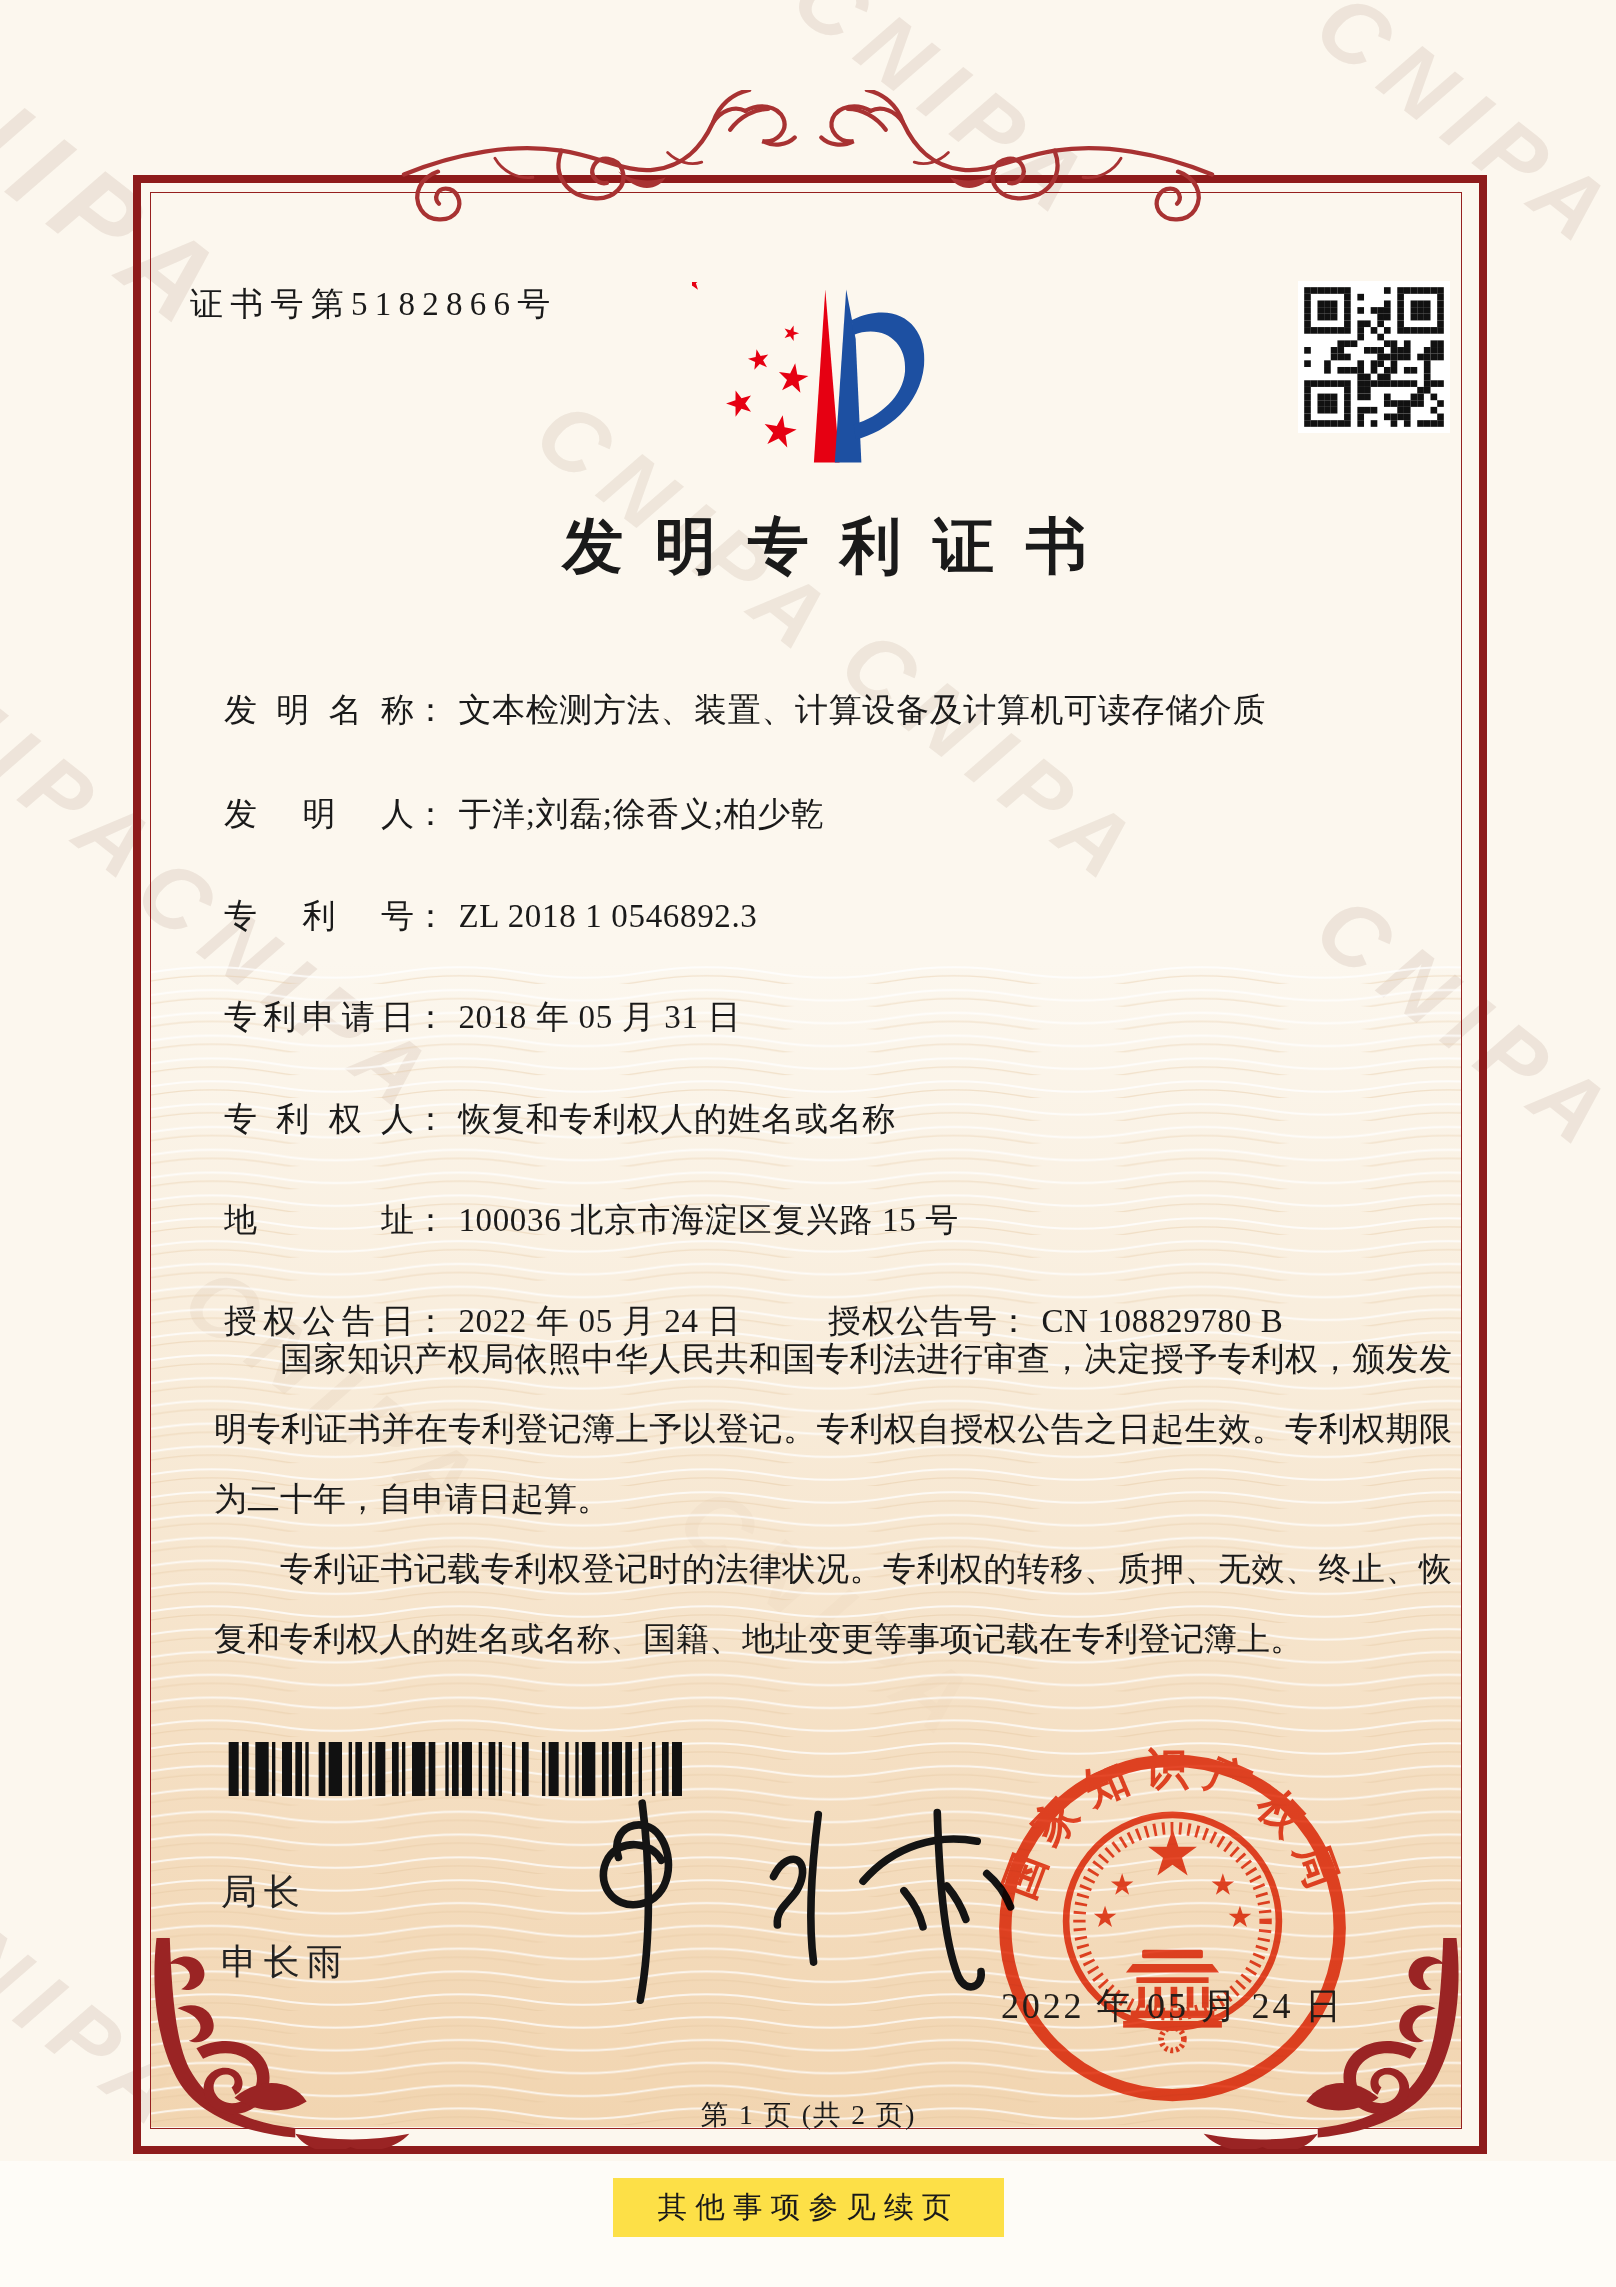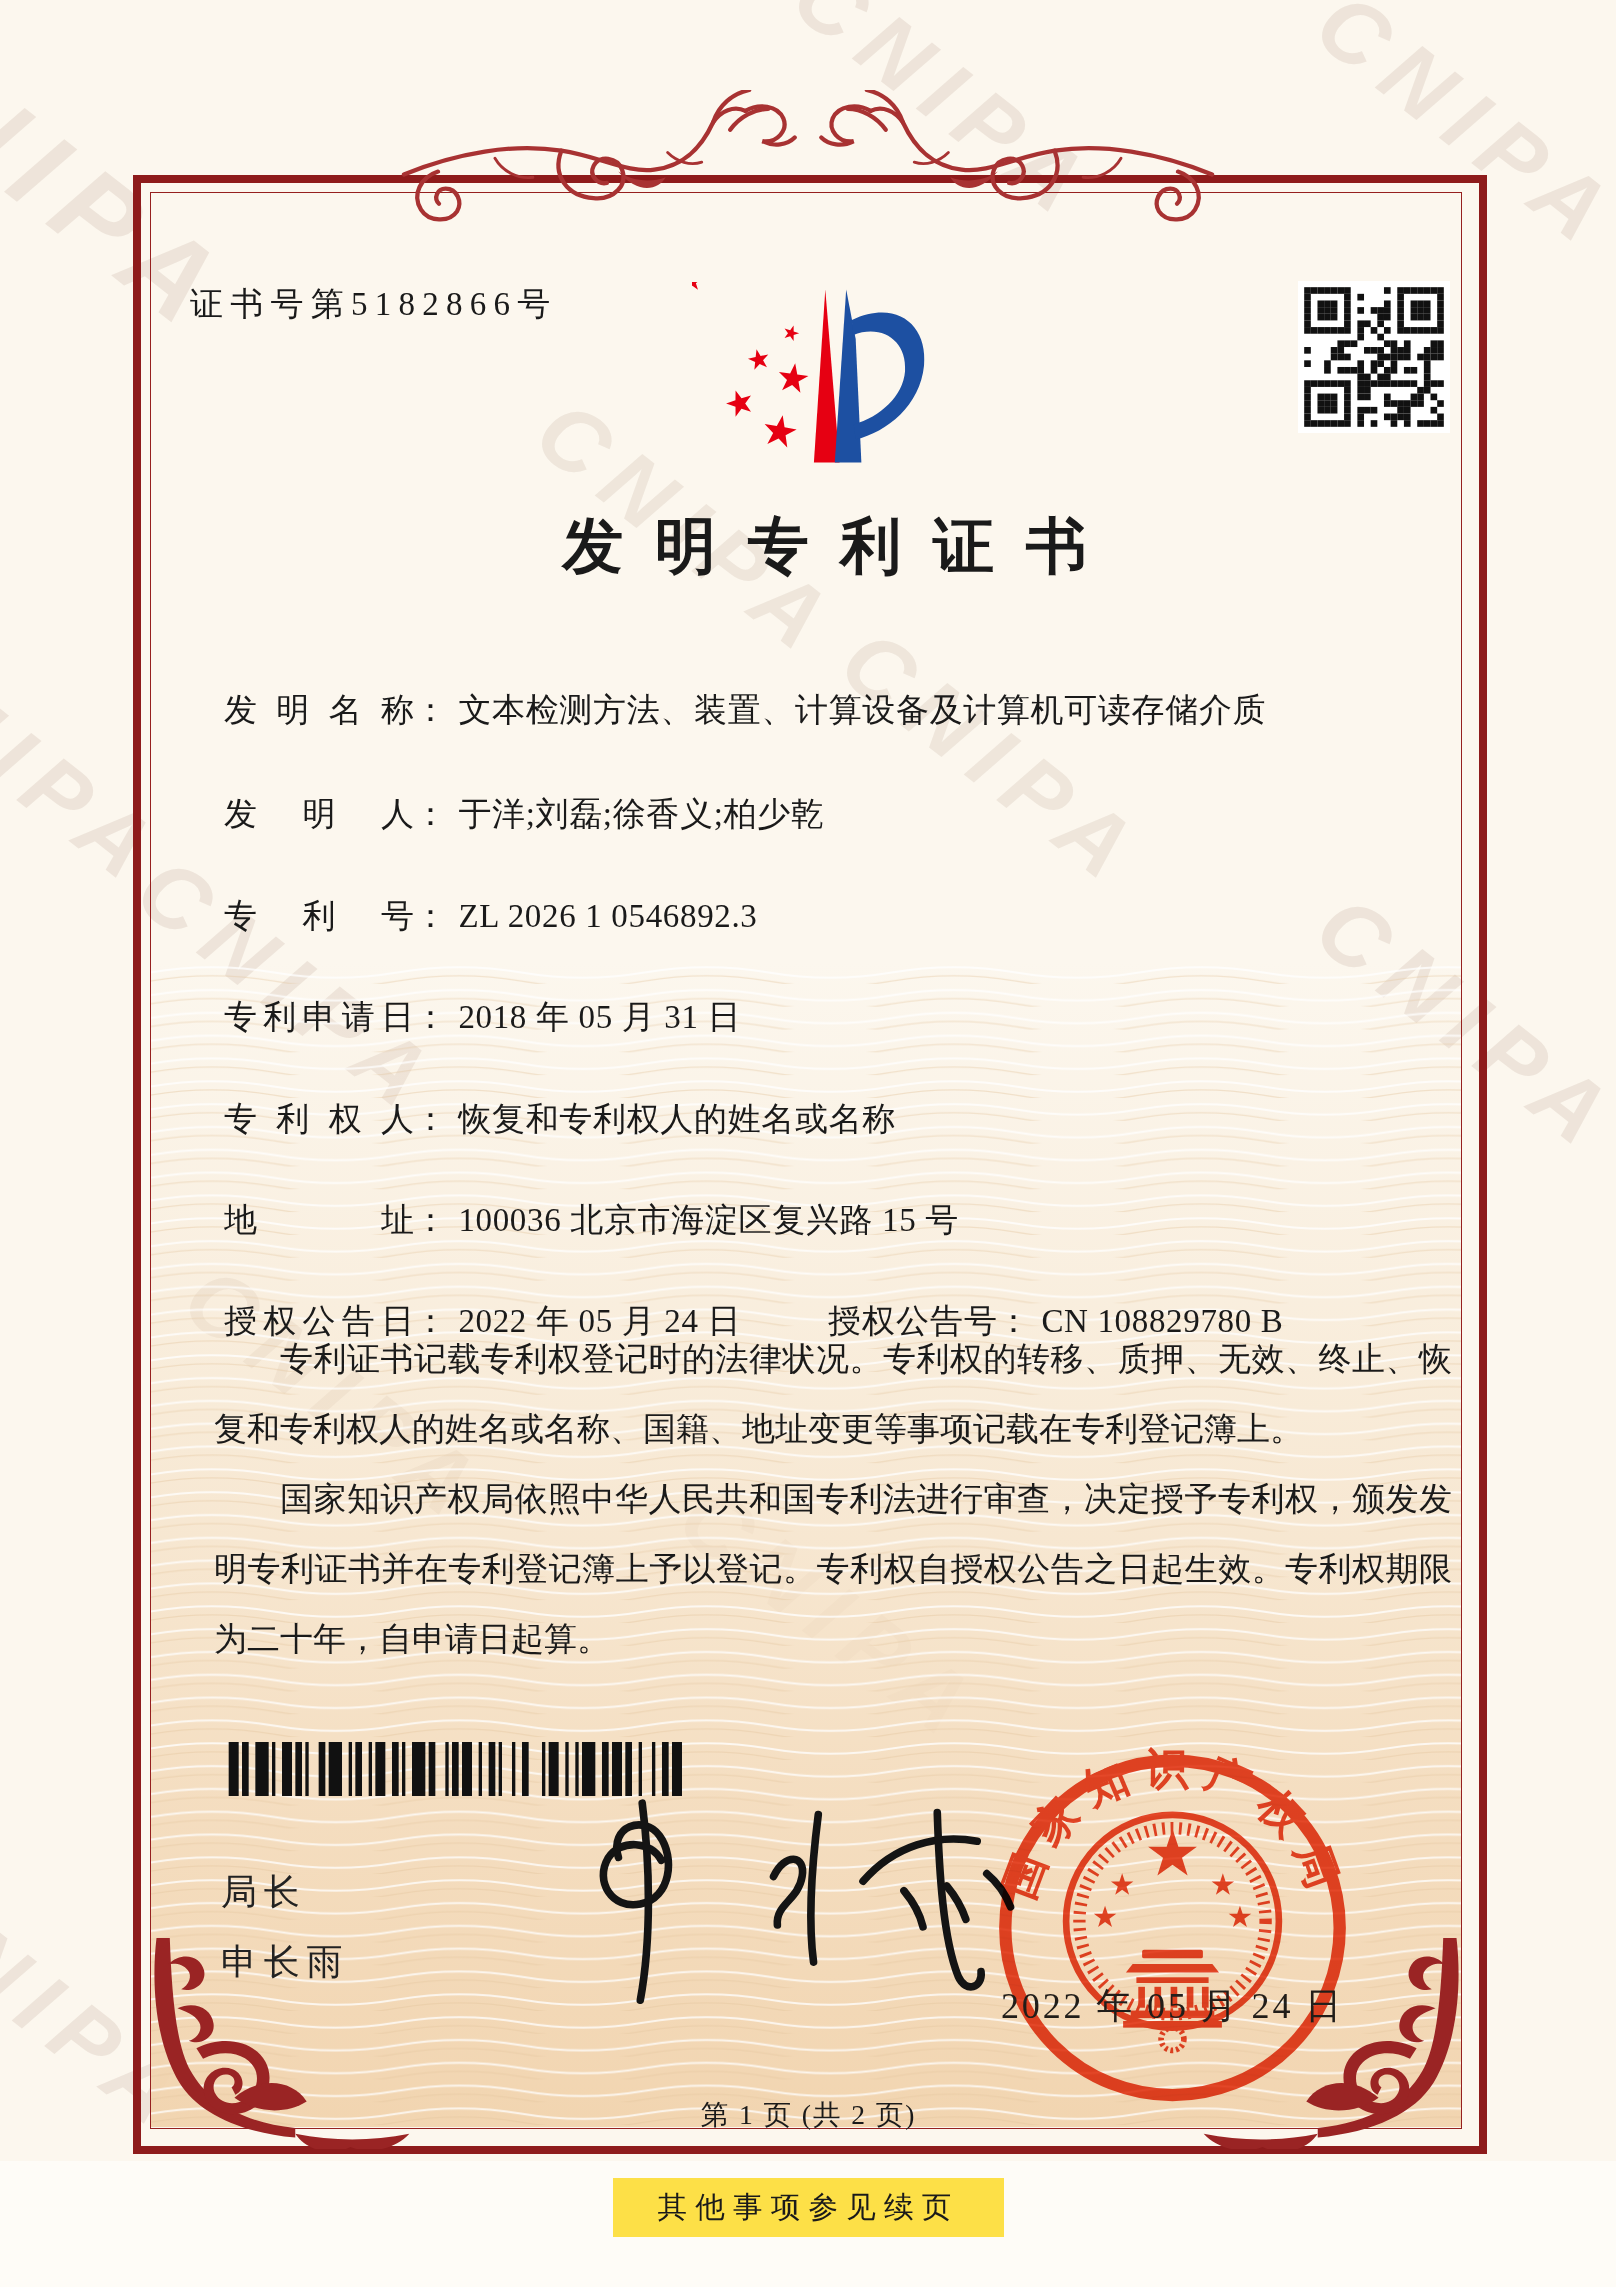--- a/index.html
+++ b/index.html
@@ -353,30 +353,30 @@
       <rect x="34.5" y="146.5" width="7" height="7" fill="#111"></rect>
       <rect x="41.5" y="146.5" width="7" height="7" fill="#111"></rect>
       <rect x="48.5" y="146.5" width="7" height="7" fill="#111"></rect>
     </svg>
 
   <div id="title" class="abs">发明专利证书</div>
 
   <div id="fields">
       <div class="row" style="top: 688px;"><span class="flabel">发明名称</span><span class="colon">：</span><span class="fvalue">文本检测方法、装置、计算设备及计算机可读存储介质</span></div>
       <div class="row" style="top: 792px;"><span class="flabel">发明人</span><span class="colon">：</span><span class="fvalue">于洋;刘磊;徐香义;柏少乾</span></div>
-      <div class="row" style="top: 894px;"><span class="flabel">专利号</span><span class="colon">：</span><span class="fvalue">ZL 2026 1 0546892.3</span></div>
+      <div class="row" style="top: 894px;"><span class="flabel">专利号</span><span class="colon">：</span><span class="fvalue">ZL 2018 1 0546892.3</span></div>
       <div class="row" style="top: 995px;"><span class="flabel">专利申请日</span><span class="colon">：</span><span class="fvalue">2018 年 05 月 31 日</span></div>
       <div class="row" style="top: 1097px;"><span class="flabel">专利权人</span><span class="colon">：</span><span class="fvalue">恢复和专利权人的姓名或名称</span></div>
       <div class="row" style="top: 1198px;"><span class="flabel">地址</span><span class="colon">：</span><span class="fvalue">100036 北京市海淀区复兴路 15 号</span></div>
       <div class="row" style="top: 1299px;"><span class="flabel">授权公告日</span><span class="colon">：</span><span class="fvalue">2022 年 05 月 24 日</span><span class="grant2"><span class="flabel">授权公告号</span><span class="colon">：</span><span class="fvalue">CN 108829780 B</span></span></div>
     </div>
 
   <div id="paras" class="abs">
+      <p>国家知识产权局依照中华人民共和国专利法进行审查，决定授予专利权，颁发发明专利证书并在专利登记簿上予以登记。专利权自授权公告之日起生效。专利权期限为二十年，自申请日起算。</p>
       <p>专利证书记载专利权登记时的法律状况。专利权的转移、质押、无效、终止、恢复和专利权人的姓名或名称、国籍、地址变更等事项记载在专利登记簿上。</p>
-      <p>国家知识产权局依照中华人民共和国专利法进行审查，决定授予专利权，颁发发明专利证书并在专利登记簿上予以登记。专利权自授权公告之日起生效。专利权期限为二十年，自申请日起算。</p>
     </div>
 
   <svg id="barcode" class="abs" style="left:228px;top:1742px;" width="458" height="54" viewBox="0 0 482 57">
       <rect x="0" y="0" width="10.554744525547445" height="57" fill="#111"></rect>
       <rect x="14.072992700729927" y="0" width="7.036496350364963" height="57" fill="#111"></rect>
       <rect x="28.145985401459853" y="0" width="14.072992700729927" height="57" fill="#111"></rect>
       <rect x="45.73722627737226" y="0" width="3.5182481751824817" height="57" fill="#111"></rect>
       <rect x="56.2919708029197" y="0" width="10.554744525547445" height="57" fill="#111"></rect>
       <rect x="70.36496350364962" y="0" width="7.036496350364963" height="57" fill="#111"></rect>
       <rect x="80.91970802919705" y="0" width="3.5182481751824817" height="57" fill="#111"></rect>

